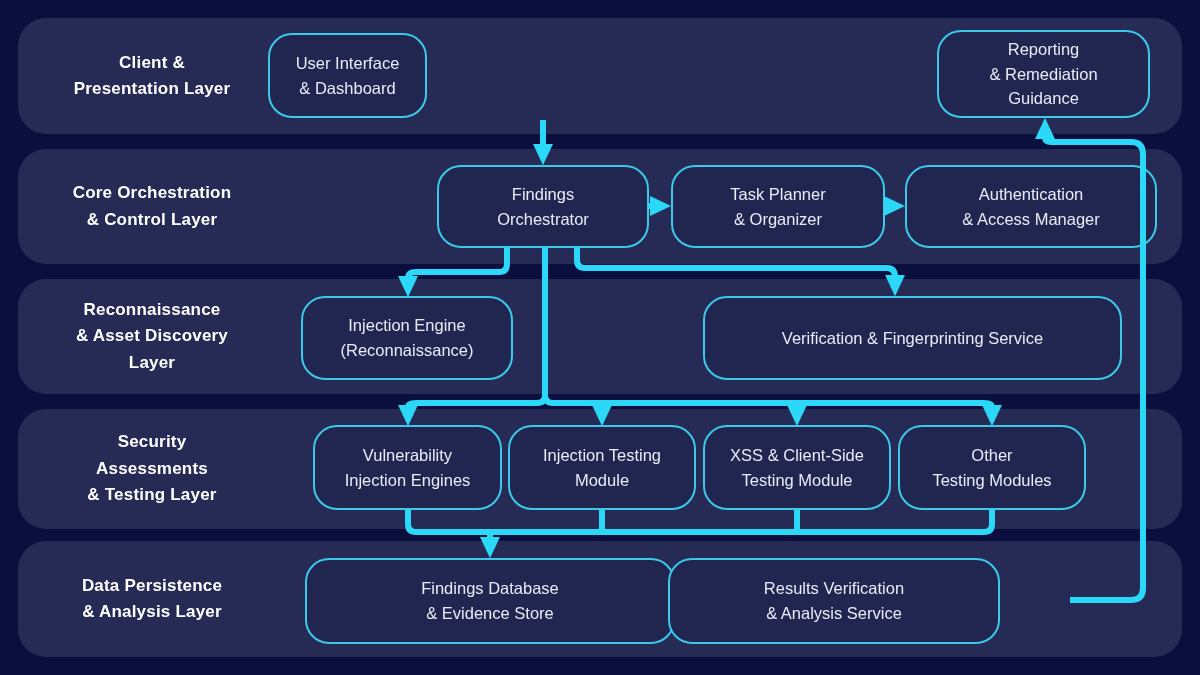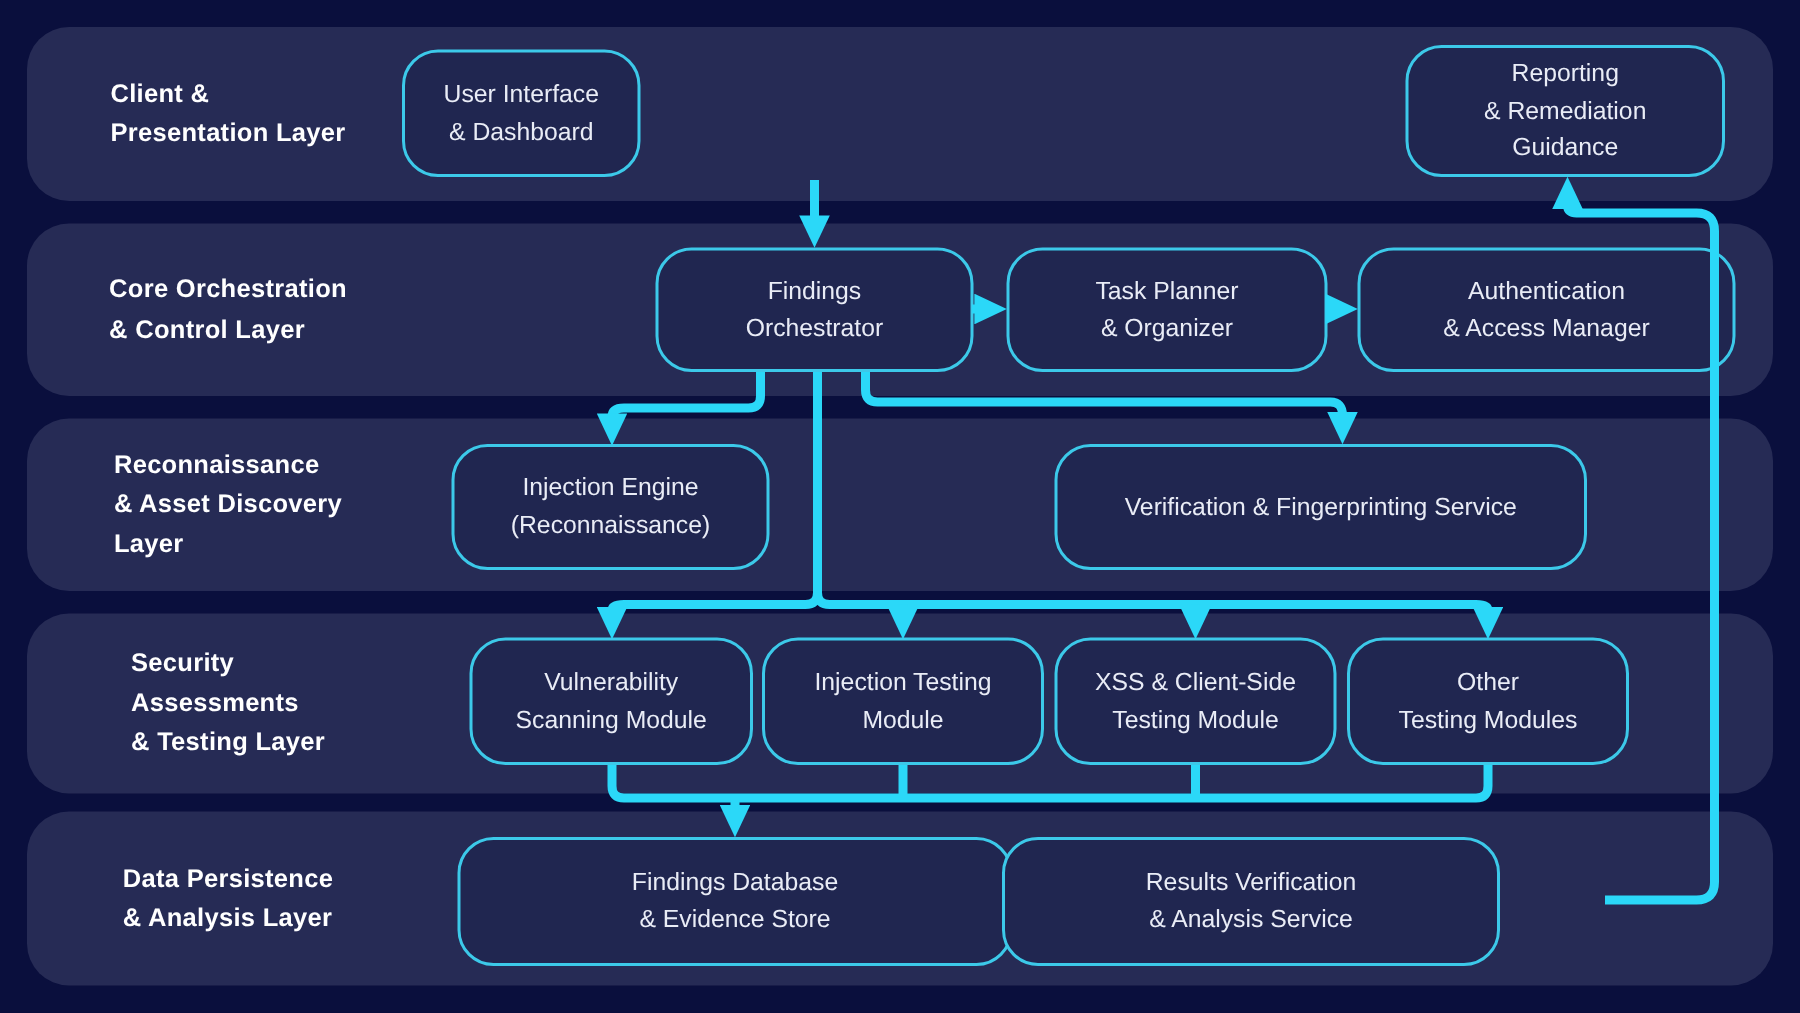--- a/index.html
+++ b/index.html
@@ -1,21 +1,21 @@
 <!DOCTYPE html>
 <html style="--bg: #0a0f3d; --band: #262b55; --nodefill: #202650; --nodeborder: #3cc9e9; --arrow: #2bd8f8; --labeltext: #ffffff; --nodetext: #e9ecf6;"><head>
 <meta charset="utf-8">
 <style>
   html,body{margin:0;padding:0;background:var(--bg,#0a0f3d);width:1200px;height:675px;overflow:hidden;}
   #stage{position:relative;width:1200px;height:675px;background:var(--bg,#0a0f3d);
          font-family:"Liberation Sans", sans-serif;}
   .band{position:absolute;left:18px;width:1164px;background:var(--band,#262b55);
         border-radius:28px;}
   .layer-label{position:absolute;left:14px;top:0;bottom:0;width:240px;
-        display:flex;align-items:center;justify-content:center;text-align:left;
+        display:flex;align-items:center;justify-content:center;text-align:center;
         color:var(--labeltext,#ffffff);font-weight:700;font-size:17px;line-height:1.55;
         white-space:pre-line;letter-spacing:.2px;}
   .node{position:absolute;background:var(--nodefill,#202650);
         border:2px solid var(--nodeborder,#3cc9e9);border-radius:24px;
         display:flex;align-items:center;justify-content:center;text-align:center;
         color:var(--nodetext,#e9ecf6);font-size:16.5px;line-height:1.5;
         white-space:pre-line;box-sizing:border-box;padding:4px 10px;}
   svg#wires{position:absolute;left:0;top:0;pointer-events:none;}
   svg#wires path{stroke:var(--arrow,#2bd8f8);stroke-width:6;fill:none;}
 </style>
@@ -55,24 +55,24 @@
 
   <div class="node" style="left:437px;top:165px;width:212px;height:83px">Findings
 Orchestrator</div>
   <div class="node" style="left:671px;top:165px;width:214px;height:83px">Task Planner
 &amp; Organizer</div>
   <div class="node" style="left:905px;top:165px;width:252px;height:83px">Authentication
 &amp; Access Manager</div>
 
   <div class="node" style="left:301px;top:296px;width:212px;height:84px">Injection Engine
 (Reconnaissance)</div>
-  <div class="node" style="left:703px;top:296px;width:355px;height:84px">Verification &amp; Fingerprinting Service</div>
+  <div class="node" style="left:703px;top:296px;width:419px;height:84px">Verification &amp; Fingerprinting Service</div>
 
   <div class="node" style="left:313px;top:425px;width:189px;height:85px">Vulnerability
-Scanning Module</div>
+Injection Engines</div>
   <div class="node" style="left:508px;top:425px;width:188px;height:85px">Injection Testing
 Module</div>
   <div class="node" style="left:703px;top:425px;width:188px;height:85px">XSS &amp; Client-Side
 Testing Module</div>
   <div class="node" style="left:898px;top:425px;width:188px;height:85px">Other
 Testing Modules</div>
 
   <div class="node" style="left:305px;top:558px;width:370px;height:86px">Findings Database
 &amp; Evidence Store</div>
   <div class="node" style="left:668px;top:558px;width:332px;height:86px">Results Verification

